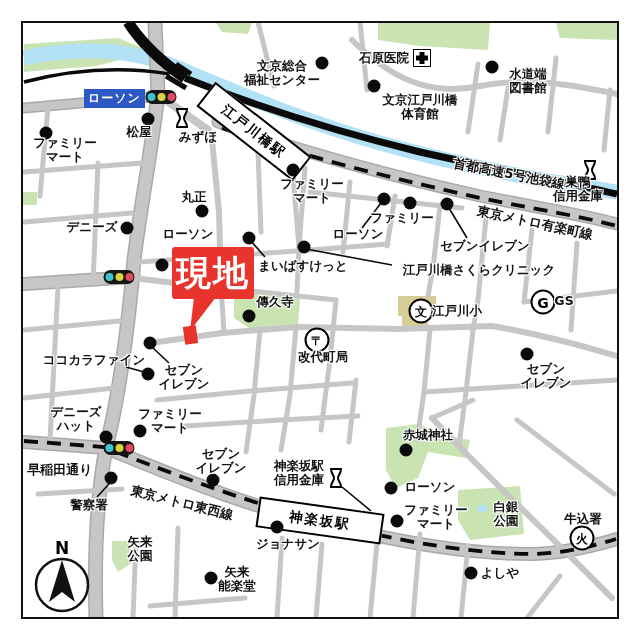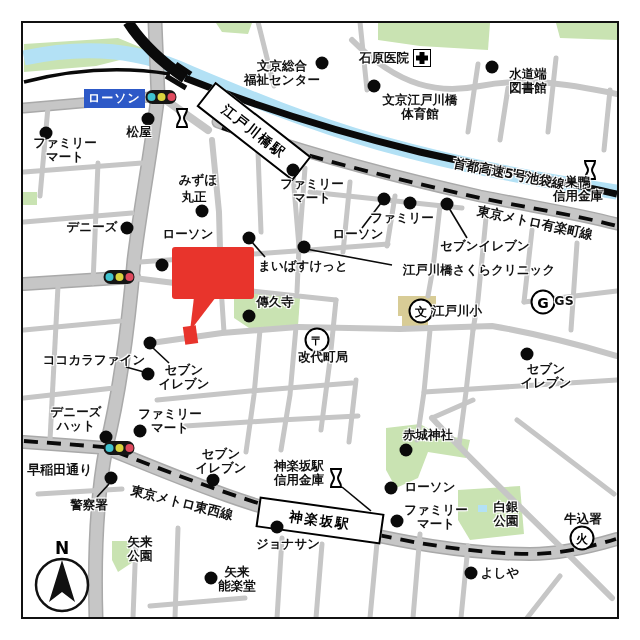--- a/index.html
+++ b/index.html
@@ -173,36 +173,37 @@
   </g>
 </svg>
 
 
 <div id="station-layer">
       <div class="station" style="left: 193px; top: 115.5px; width: 118px; height: 27px; transform: rotate(38deg);">江戸川橋駅</div>
       <div class="station" style="left: 257px; top: 504.5px; width: 122px; height: 27px; transform: rotate(8deg);">神楽坂駅</div>
     </div>
 
 <div id="genchi">
+  <span>現地</span>
   <svg width="40" height="38">
     <polygon points="8,0 30,0 4,34" fill="#e8342c"></polygon>
   </svg>
 </div>
 <div id="genchi-plot"></div>
 
 <div id="poi-layer">
       <div class="dot" style="left: 46px; top: 133px;"></div>
       <div class="poi-label" style="left: 65px; top: 150px;">ファミリー
 マート</div>
       <div class="dot" style="left: 148px; top: 119px;"></div>
       <div class="poi-label" style="left: 139px; top: 132px;">松屋</div>
       <div class="bank-icon" style="left: 182px; top: 120px;"><svg width="16" height="20" viewBox="0 0 16 20">
           <path d="M3 1 H13 C13 6 10 6.5 10 10 C10 13.5 13 14 13 19 H3 C3 14 6 13.5 6 10 C6 6.5 3 6 3 1 Z" fill="#fff" stroke="#000" stroke-width="2"></path>
         </svg></div>
-      <div class="poi-label" style="left: 198px; top: 137px; margin-top: 43px;">みずほ</div>
+      <div class="poi-label" style="left: 198px; top: 137px;">みずほ</div>
       <div class="dot" style="left: 322px; top: 63px;"></div>
       <div class="poi-label" style="left: 282px; top: 73px;">文京総合
 福祉センター</div>
       <div class="hosp" style="left: 422px; top: 58px;"></div>
       <div class="poi-label" style="left: 384px; top: 58px;">石原医院</div>
       <div class="dot" style="left: 492px; top: 67px;"></div>
       <div class="poi-label" style="left: 528px; top: 81px;">水道端
 図書館</div>
       <div class="dot" style="left: 374px; top: 86px;"></div>
       <div class="poi-label" style="left: 420px; top: 107px;">文京江戸川橋

